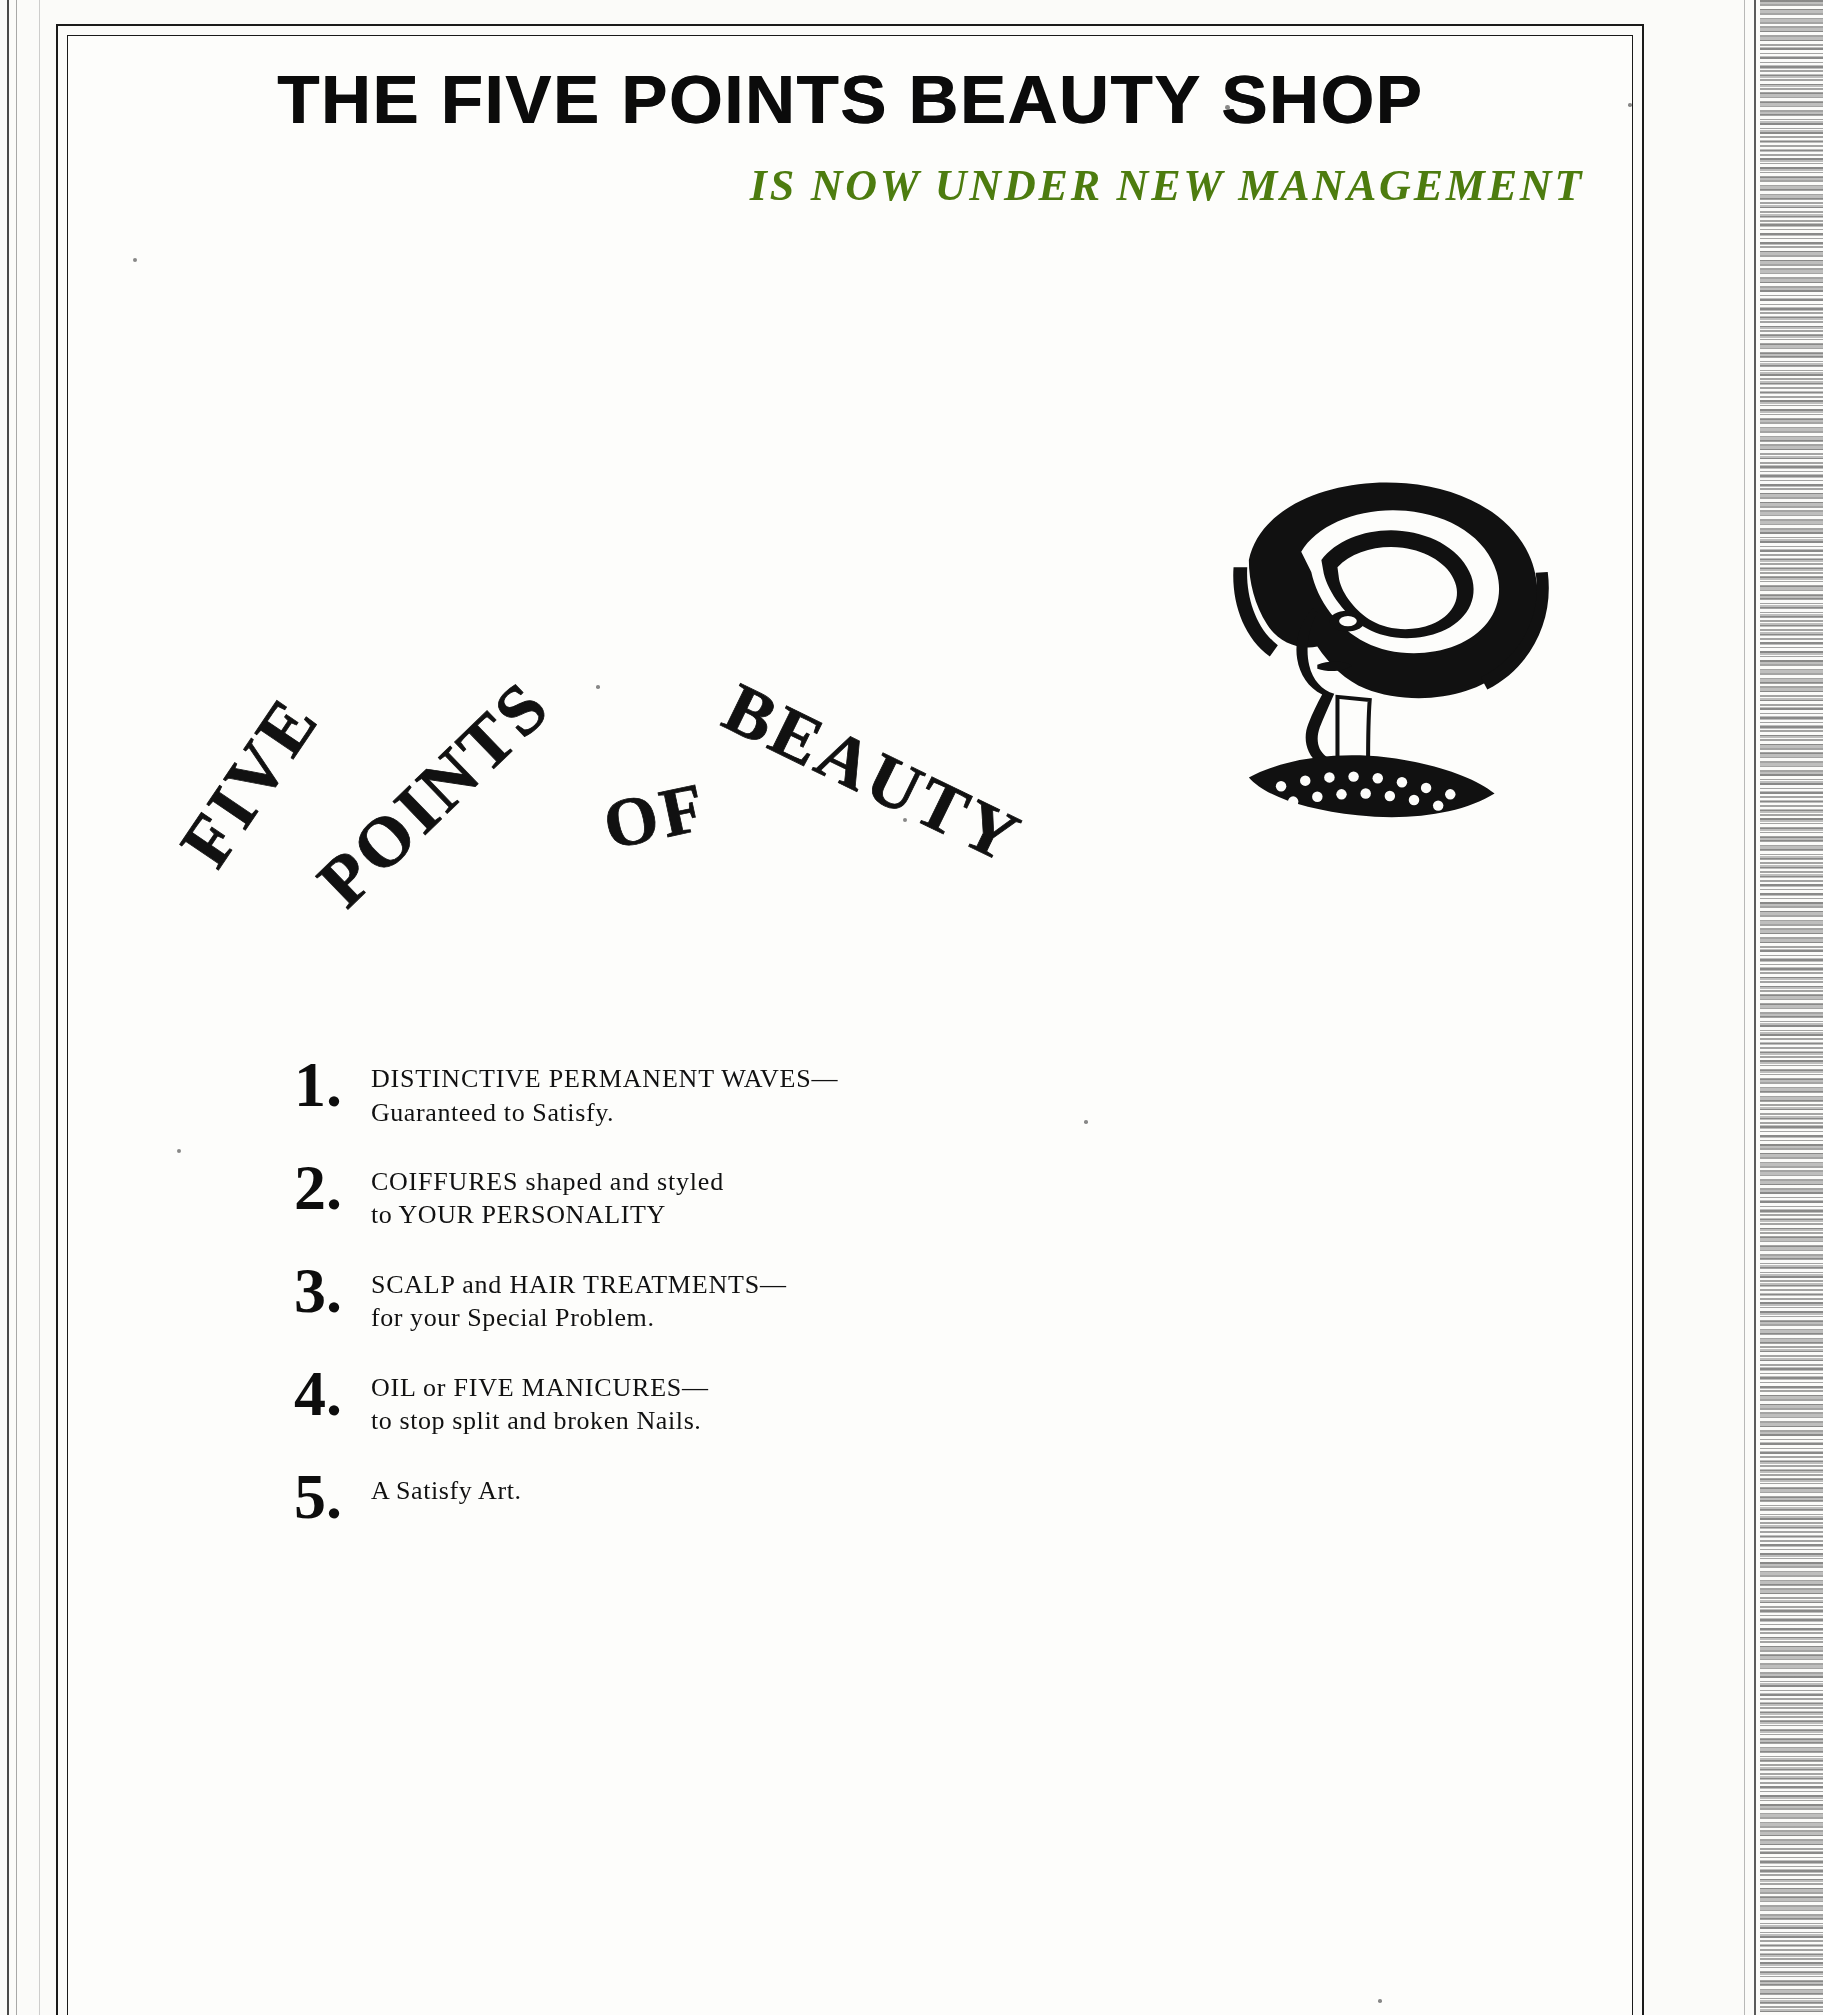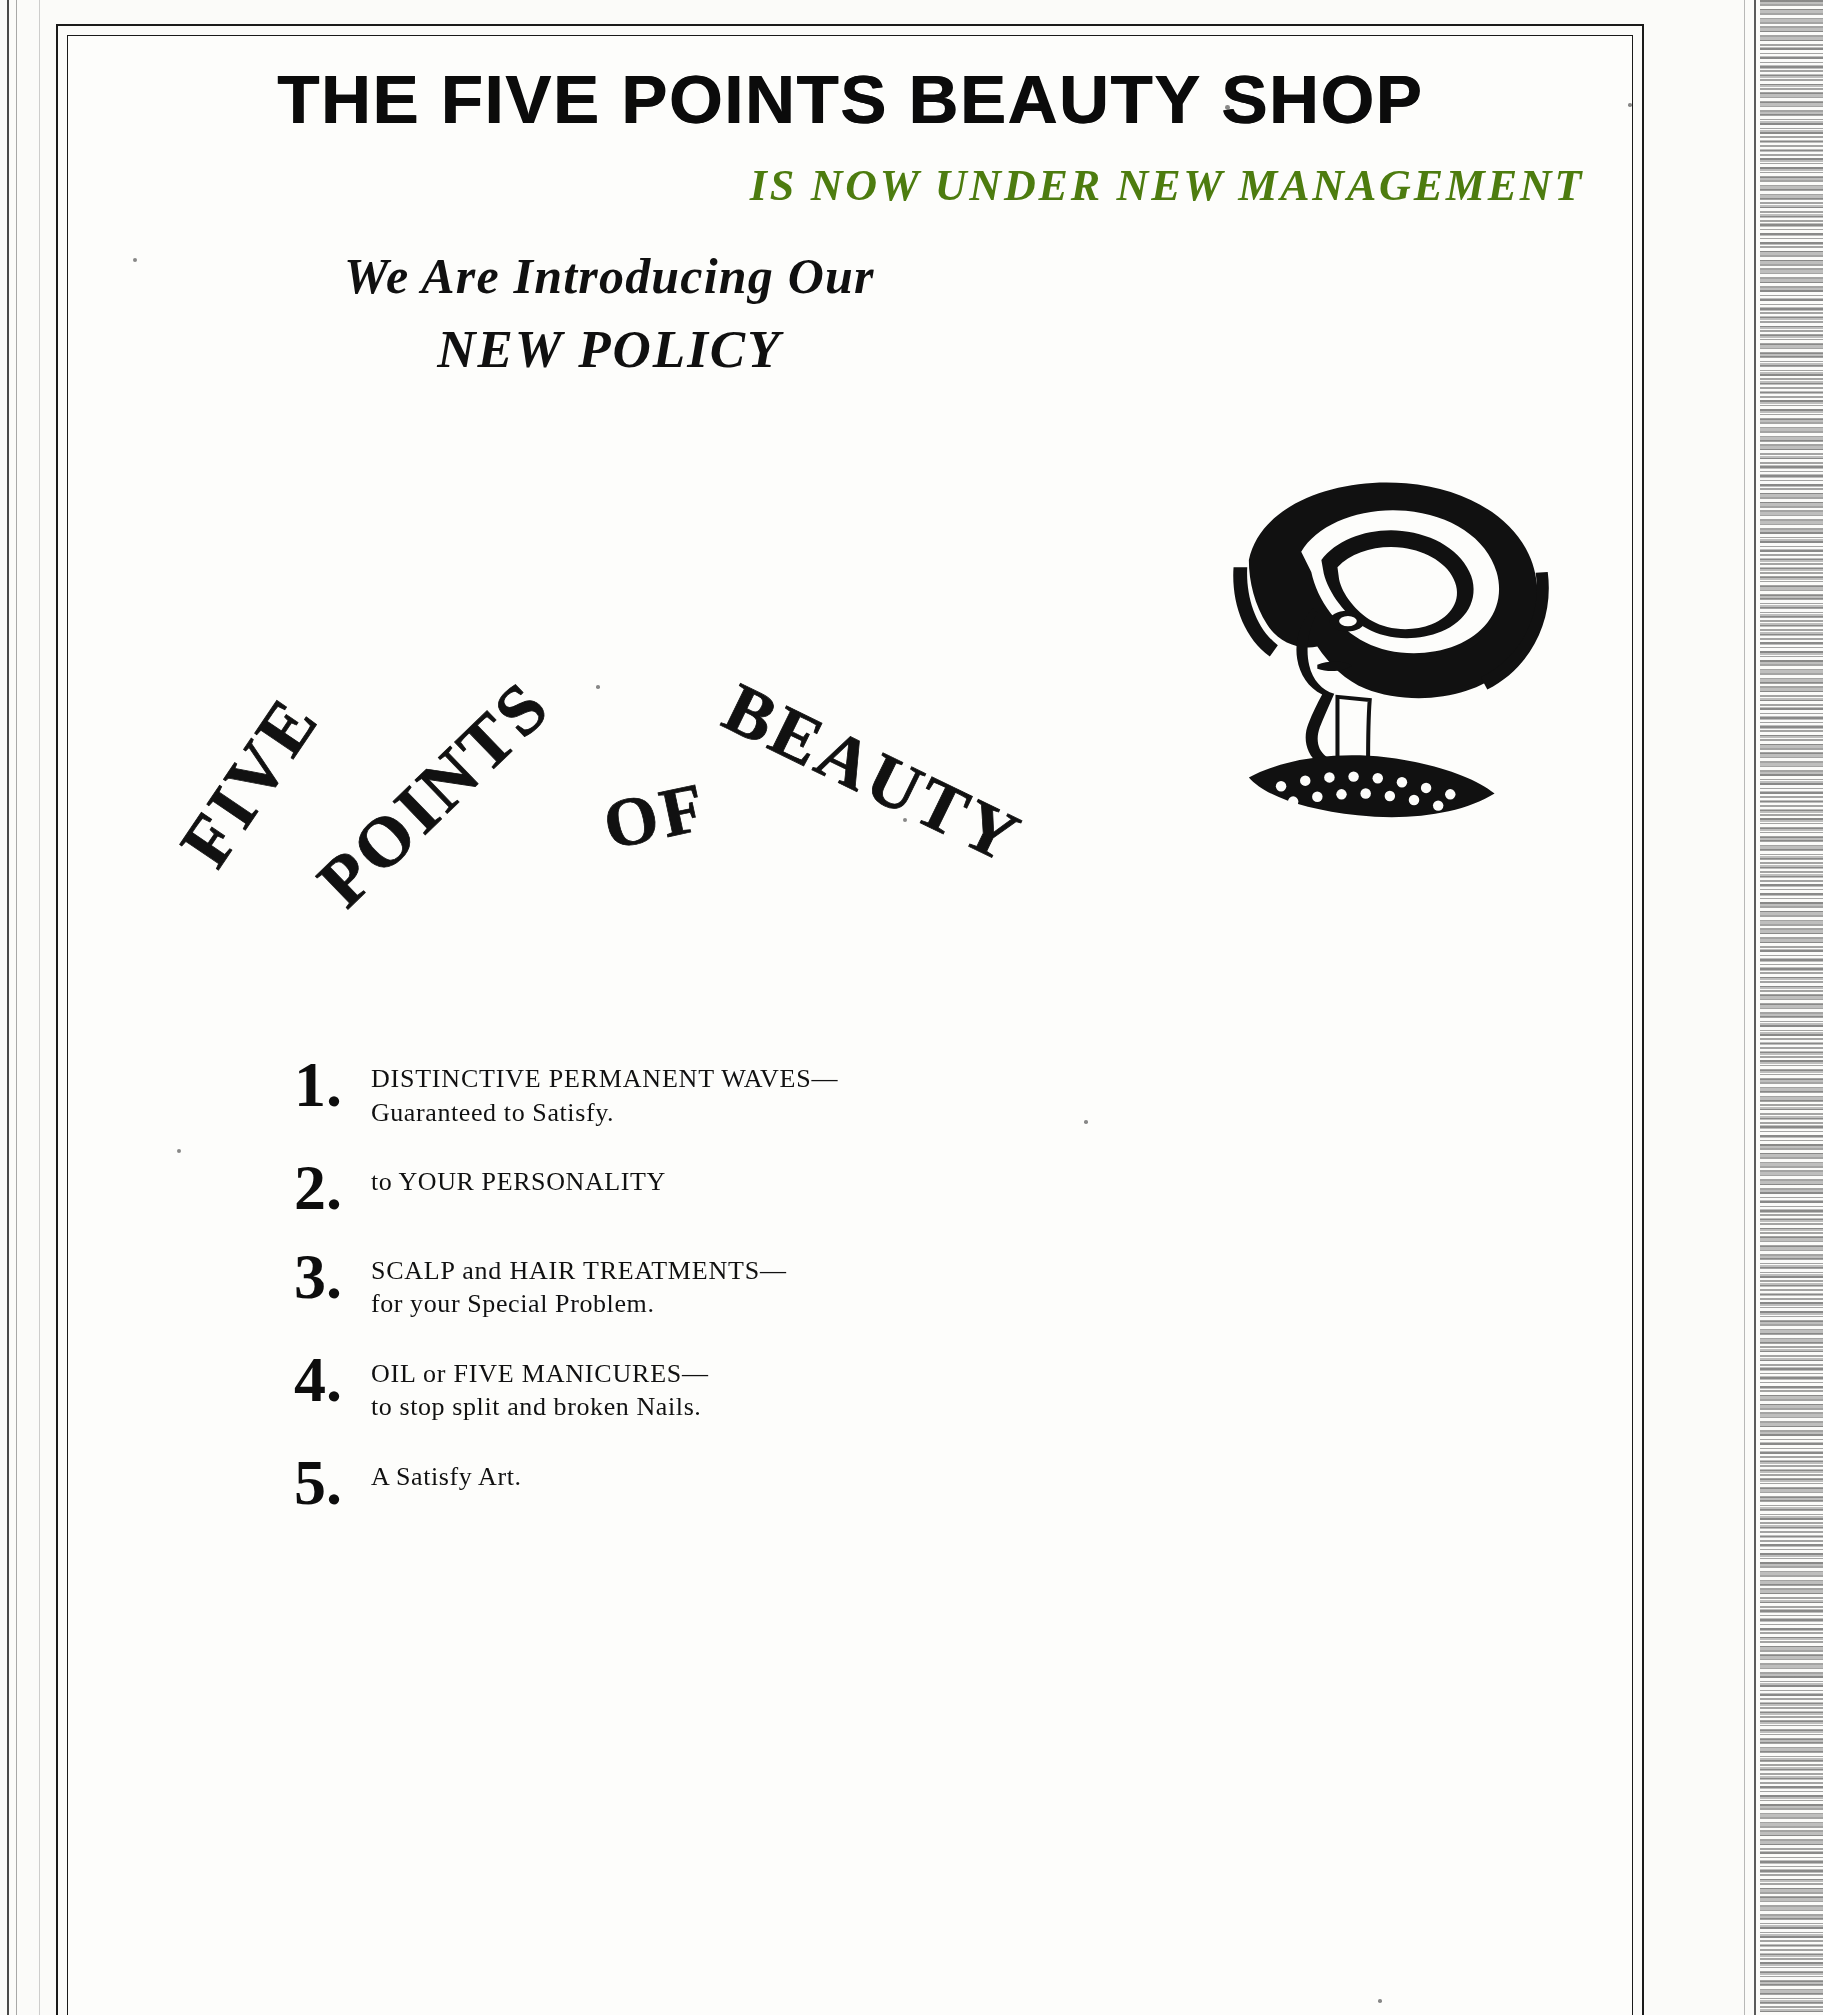--- a/index.html
+++ b/index.html
@@ -218,24 +218,20 @@
 <div class="right-rule-a"></div>
 <div class="right-noise"></div>
 
 <div class="ad-outer">
   <div class="ad-inner">
     <div class="ad-content">
 
       <div class="headline">THE FIVE POINTS BEAUTY SHOP</div>
       <div class="subhead">IS NOW UNDER NEW MANAGEMENT</div>
 
-      <div class="intro">
-        <div class="intro-line1">We Are Introducing Our</div>
-        <div class="intro-line2">NEW POLICY</div>
-      </div>
 
       <div class="arch">
         <div class="arch-word arch-w1">FIVE</div>
         <div class="arch-word arch-w2">POINTS</div>
         <div class="arch-word arch-w3">OF</div>
         <div class="arch-word arch-w4">BEAUTY</div>
       </div>
 
       <div class="illus">
         <svg viewBox="0 0 1060 1030" width="427" height="415" aria-hidden="true">
@@ -301,20 +297,21 @@
           <div class="point-num">1.</div>
           <div class="point-body">
             <div class="point-l1 caps">DISTINCTIVE PERMANENT WAVES—</div>
             <div class="point-l2">Guaranteed to Satisfy.</div>
           </div>
         </div>
 
         <div class="point">
           <div class="point-num">2.</div>
           <div class="point-body">
+            <div class="point-l1 caps">COIFFURES shaped and styled</div>
             <div class="point-l2">to YOUR PERSONALITY</div>
           </div>
         </div>
 
         <div class="point">
           <div class="point-num">3.</div>
           <div class="point-body">
             <div class="point-l1 caps">SCALP and HAIR TREATMENTS—</div>
             <div class="point-l2">for your Special Problem.</div>
           </div>

